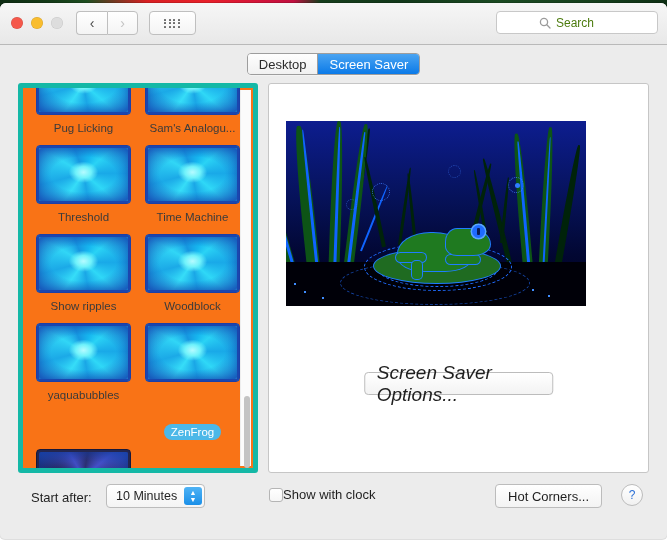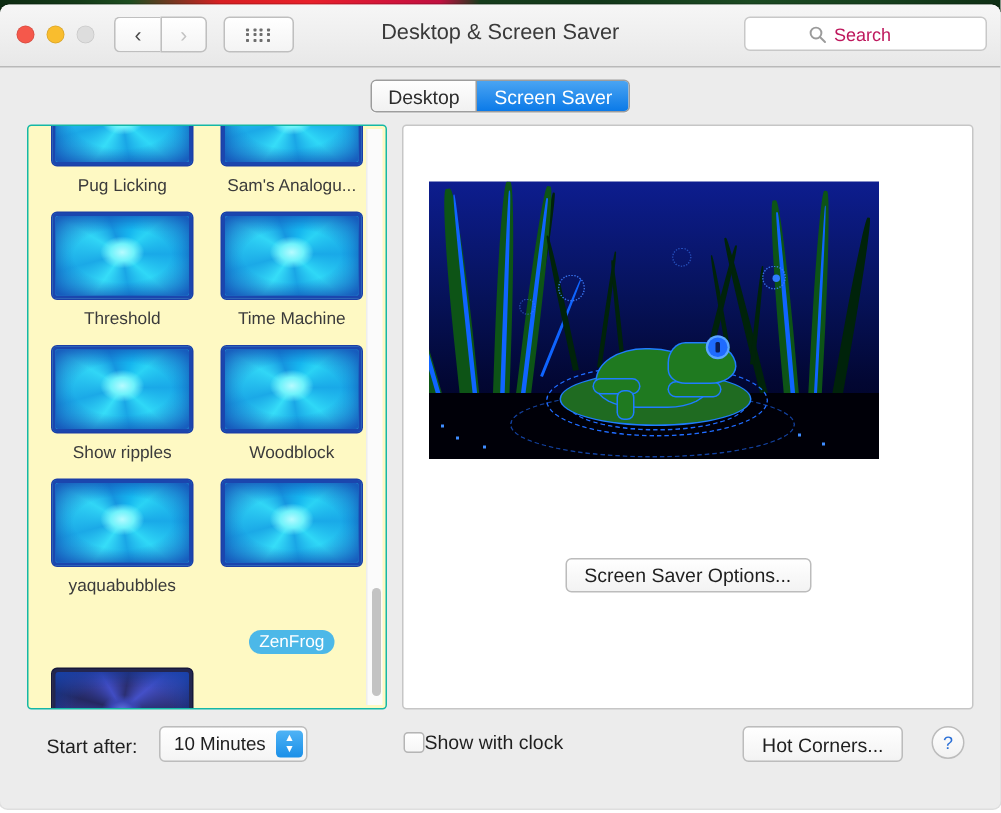--- a/index.html
+++ b/index.html
@@ -94,21 +94,21 @@
     background: #ffffff;
     border: 1px solid #c8c8c8;
     border-radius: 4px;
     display: flex; align-items: center;
   }
   .search-icon {
     margin-left: 42px;
     width: 12px; height: 12px;
     display: flex; align-items: center; justify-content: center;
   }
-  .search-ph { font-size: 12px; color: #be185d; margin-left: 5px; text-align: right; }
+  .search-ph { font-size: 12px; color: #4d7c0f; margin-left: 5px; text-align: right; }
 
   
   .tabbar {
     height: 38px;
     display: flex; align-items: center; justify-content: center;
     background: #ececec;
   }
   .tabs {
     display: flex;
     border: 1px solid #9d9d9d;
@@ -135,22 +135,22 @@
     position: relative;
     margin: 0 18px;
     height: 390px;
     display: flex;
     gap: 10px;
   }
 
   .list-panel {
     position: relative;
     width: 240px;
-    background: #fef9c3;
-    border: 1px solid #14b8a6;
+    background: #f97316;
+    border: 5px solid #14b8a6;
     border-radius: 3px;
     overflow: hidden;
   }
   .list-scroll {
     position: absolute;
     inset: 0;
     padding: 0 10px;
   }
   .grid-rows {
     display: grid;
@@ -309,24 +309,25 @@
   .sparkle { position: absolute; width: 2px; height: 2px; background: #3f8dff; }
 
   .options-btn {
     position: absolute;
     left: 50%;
     transform: translateX(-50%);
     top: 288px;
     padding: 0 12px;
     height: 23px;
     display: flex; align-items: center;
-    font-size: 13px; color: #1f1f1f;
+    font-size: 19px; color: #1f1f1f;
     background: linear-gradient(180deg,#ffffff 0%, #f3f3f3 100%);
     border: 1px solid #bcbcbc;
     border-radius: 4px;
+    font-style: italic;
   }
 
   
   .footer {
     position: relative;
     height: 60px;
     margin: 0 18px;
   }
   .startafter-label {
     position: absolute; left: 13px; top: 17px;
@@ -410,21 +411,20 @@
           <i></i>
           <i></i>
           <i></i>
         <i></i>
           <i></i>
           <i></i>
           <i></i>
       </span>
     </div>
 
-    <div class="win-title">Desktop &amp; Screen Saver</div>
 
     <div class="searchbox">
       <span class="search-icon">
         <svg width="12" height="12" viewBox="0 0 12 12">
           <circle cx="5" cy="5" r="3.6" fill="none" stroke="#9b9b9b" stroke-width="1.3"></circle>
           <line x1="7.8" y1="7.8" x2="11" y2="11" stroke="#9b9b9b" stroke-width="1.3" stroke-linecap="round"></line>
         </svg>
       </span>
       <span class="search-ph">Search</span>
     </div>

